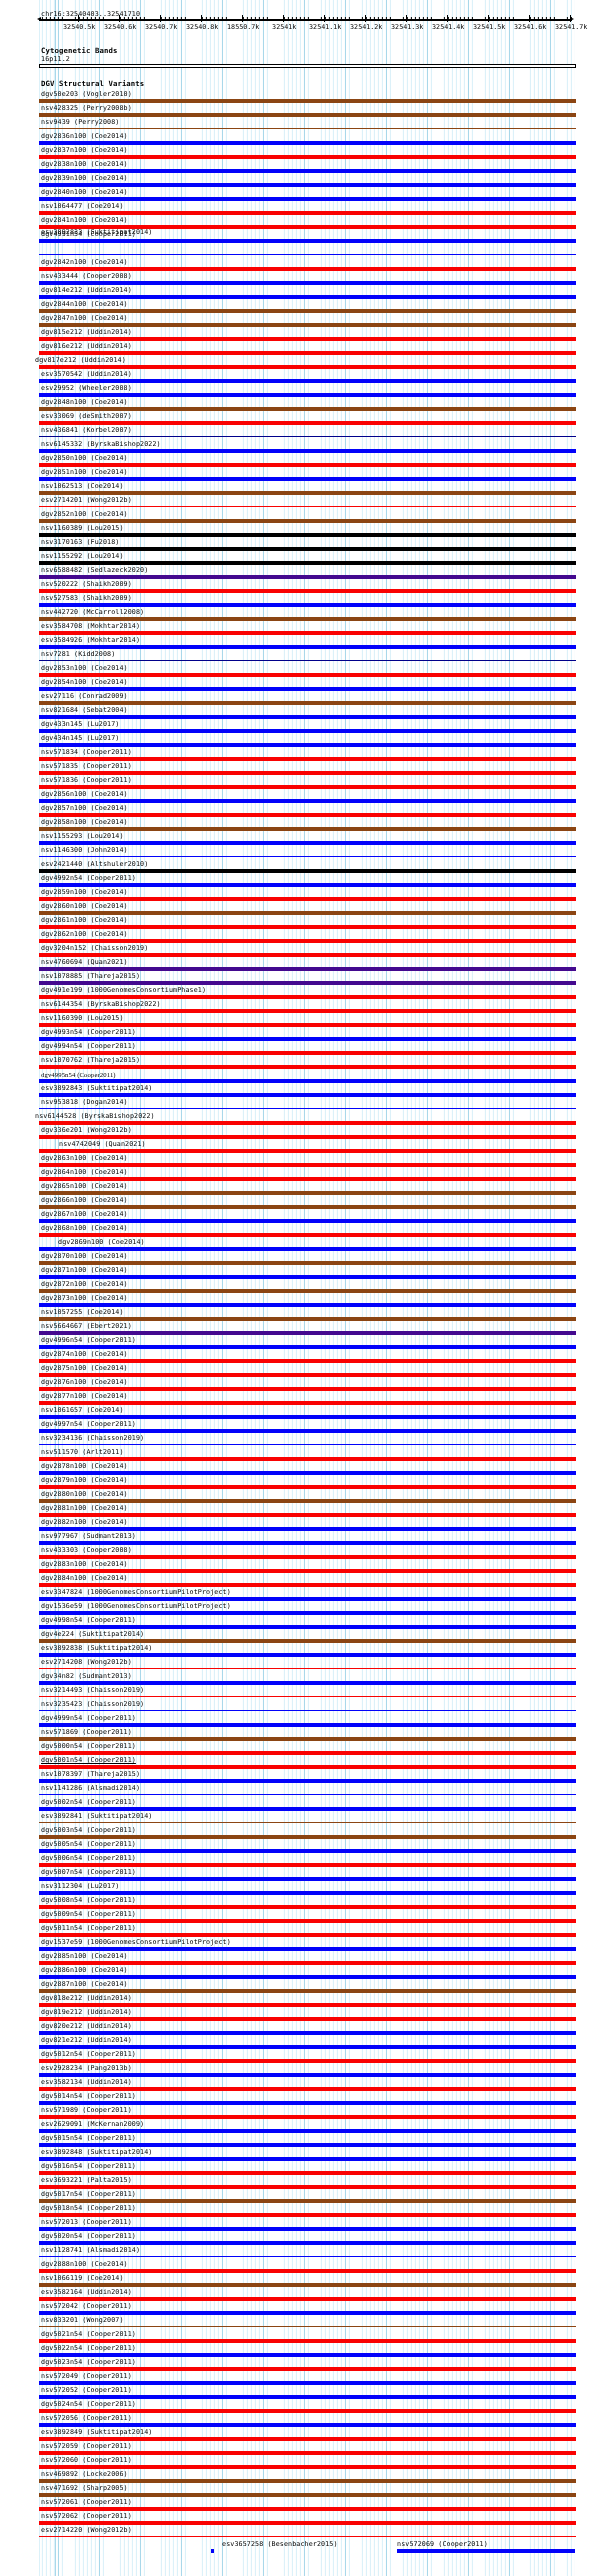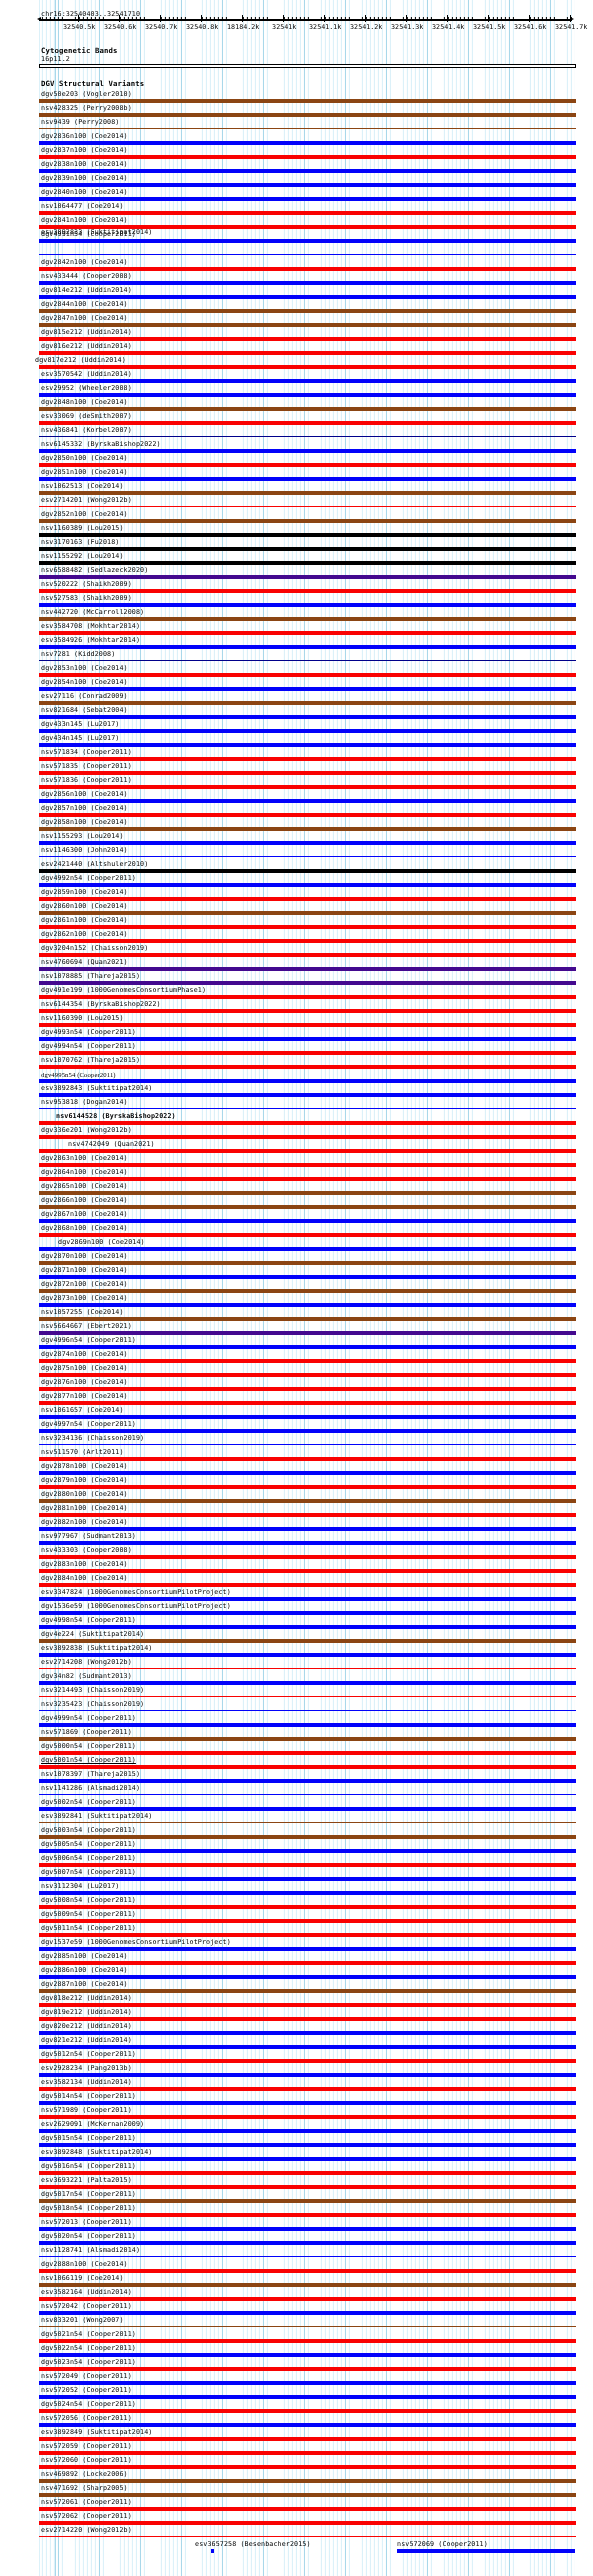--- a/index.html
+++ b/index.html
@@ -55,21 +55,21 @@
   <div id="ruler-labels">
       <div class="major-tick" style="left: 78px;"></div>
       <div class="ruler-label" style="left: 79px;">32540.5k</div>
       <div class="major-tick" style="left: 119px;"></div>
       <div class="ruler-label" style="left: 120px;">32540.6k</div>
       <div class="major-tick" style="left: 160px;"></div>
       <div class="ruler-label" style="left: 161px;">32540.7k</div>
       <div class="major-tick" style="left: 201px;"></div>
       <div class="ruler-label" style="left: 202px;">32540.8k</div>
       <div class="major-tick" style="left: 242px;"></div>
-      <div class="ruler-label" style="left: 243px;">18184.2k</div>
+      <div class="ruler-label" style="left: 243px;">18550.7k</div>
       <div class="major-tick" style="left: 283px;"></div>
       <div class="ruler-label" style="left: 284px;">32541k</div>
       <div class="major-tick" style="left: 324px;"></div>
       <div class="ruler-label" style="left: 325px;">32541.1k</div>
       <div class="major-tick" style="left: 365px;"></div>
       <div class="ruler-label" style="left: 366px;">32541.2k</div>
       <div class="major-tick" style="left: 406px;"></div>
       <div class="ruler-label" style="left: 407px;">32541.3k</div>
       <div class="major-tick" style="left: 447px;"></div>
       <div class="ruler-label" style="left: 448px;">32541.4k</div>
@@ -226,25 +226,25 @@
       <div class="vlabel" style="left: 41px; top: 1043px;">dgv4994n54 (Cooper2011)</div>
       <div class="vbar" title="dgv4994n54 (Cooper2011)" style="left: 39px; width: 537px; top: 1051px; height: 4px; background: rgb(249, 2, 2);"></div>
       <div class="vlabel" style="left: 41px; top: 1057px;">nsv1070762 (Thareja2015)</div>
       <div class="vbar" title="nsv1070762 (Thareja2015)" style="left: 39px; width: 537px; top: 1065px; height: 4px; background: rgb(249, 2, 2);"></div>
       <div class="vlabel" style="left: 41px; top: 1071px; font-family: Liberation Serif, serif;">dgv4995n54 (Cooper2011)</div>
       <div class="vbar" title="dgv4995n54 (Cooper2011)" style="left: 39px; width: 537px; top: 1079px; height: 4px; background: rgb(2, 2, 250);"></div>
       <div class="vlabel" style="left: 41px; top: 1085px;">esv3892843 (Suktitipat2014)</div>
       <div class="vbar" title="esv3892843 (Suktitipat2014)" style="left: 39px; width: 537px; top: 1093px; height: 4px; background: rgb(2, 2, 250);"></div>
       <div class="vlabel" style="left: 41px; top: 1099px;">nsv953818 (Dogan2014)</div>
       <div class="vbar" title="nsv953818 (Dogan2014)" style="left: 39px; width: 537px; top: 1108px; height: 1.3px; background: rgb(2, 2, 250);"></div>
-      <div class="vlabel" style="left: 56px; top: 1113px; font-weight: bold;">nsv6144528 (ByrskaBishop2022)</div>
+      <div class="vlabel" style="left: 35px; top: 1113px;">nsv6144528 (ByrskaBishop2022)</div>
       <div class="vbar" title="nsv6144528 (ByrskaBishop2022)" style="left: 39px; width: 537px; top: 1121px; height: 4px; background: rgb(249, 2, 2);"></div>
       <div class="vlabel" style="left: 41px; top: 1127px;">dgv336e201 (Wong2012b)</div>
       <div class="vbar" title="dgv336e201 (Wong2012b)" style="left: 39px; width: 537px; top: 1135px; height: 4px; background: rgb(249, 2, 2);"></div>
-      <div class="vlabel" style="left: 41px; top: 1141px; padding-left: 27px;">nsv4742049 (Quan2021)</div>
+      <div class="vlabel" style="left: 32px; top: 1141px; padding-left: 27px;">nsv4742049 (Quan2021)</div>
       <div class="vbar" title="nsv4742049 (Quan2021)" style="left: 39px; width: 537px; top: 1149px; height: 4px; background: rgb(249, 2, 2);"></div>
       <div class="vlabel" style="left: 41px; top: 1155px;">dgv2863n100 (Coe2014)</div>
       <div class="vbar" title="dgv2863n100 (Coe2014)" style="left: 39px; width: 537px; top: 1163px; height: 4px; background: rgb(249, 2, 2);"></div>
       <div class="vlabel" style="left: 41px; top: 1169px;">dgv2864n100 (Coe2014)</div>
       <div class="vbar" title="dgv2864n100 (Coe2014)" style="left: 39px; width: 537px; top: 1177px; height: 4px; background: rgb(249, 2, 2);"></div>
       <div class="vlabel" style="left: 41px; top: 1183px;">dgv2865n100 (Coe2014)</div>
       <div class="vbar" title="dgv2865n100 (Coe2014)" style="left: 39px; width: 537px; top: 1191px; height: 4px; background: rgb(139, 69, 19);"></div>
       <div class="vlabel" style="left: 41px; top: 1197px;">dgv2866n100 (Coe2014)</div>
       <div class="vbar" title="dgv2866n100 (Coe2014)" style="left: 39px; width: 537px; top: 1205px; height: 4px; background: rgb(139, 69, 19);"></div>
       <div class="vlabel" style="left: 41px; top: 1211px;">dgv2867n100 (Coe2014)</div>
@@ -430,19 +430,19 @@
       <div class="vlabel" style="left: 41px; top: 2471px;">nsv469892 (Locke2006)</div>
       <div class="vbar" title="nsv469892 (Locke2006)" style="left: 39px; width: 537px; top: 2479px; height: 4px; background: rgb(139, 69, 19);"></div>
       <div class="vlabel" style="left: 41px; top: 2485px;">nsv471692 (Sharp2005)</div>
       <div class="vbar" title="nsv471692 (Sharp2005)" style="left: 39px; width: 537px; top: 2493px; height: 4px; background: rgb(139, 69, 19);"></div>
       <div class="vlabel" style="left: 41px; top: 2499px;">nsv572061 (Cooper2011)</div>
       <div class="vbar" title="nsv572061 (Cooper2011)" style="left: 39px; width: 537px; top: 2507px; height: 4px; background: rgb(249, 2, 2);"></div>
       <div class="vlabel" style="left: 41px; top: 2513px;">nsv572062 (Cooper2011)</div>
       <div class="vbar" title="nsv572062 (Cooper2011)" style="left: 39px; width: 537px; top: 2521px; height: 4px; background: rgb(249, 2, 2);"></div>
       <div class="vlabel" style="left: 41px; top: 2527px;">esv2714220 (Wong2012b)</div>
       <div class="vbar" title="esv2714220 (Wong2012b)" style="left: 39px; width: 537px; top: 2536px; height: 1.3px; background: rgb(249, 2, 2);"></div>
-      <div class="vlabel" style="left: 195px; top: 2541px;">esv3657258 (Besenbacher2015)</div>
+      <div class="vlabel" style="left: 222px; top: 2541px;">esv3657258 (Besenbacher2015)</div>
       <div class="vbar" title="esv3657258 (Besenbacher2015)" style="left: 211px; width: 2.7px; top: 2549px; height: 4px; background: rgb(2, 2, 250);"></div>
       <div class="vlabel" style="left: 397px; top: 2541px;">nsv572069 (Cooper2011)</div>
       <div class="vbar" title="nsv572069 (Cooper2011)" style="left: 397px; width: 178px; top: 2549px; height: 4px; background: rgb(2, 2, 250);"></div>
     </div>
 </div>
 
 
 </body></html>

